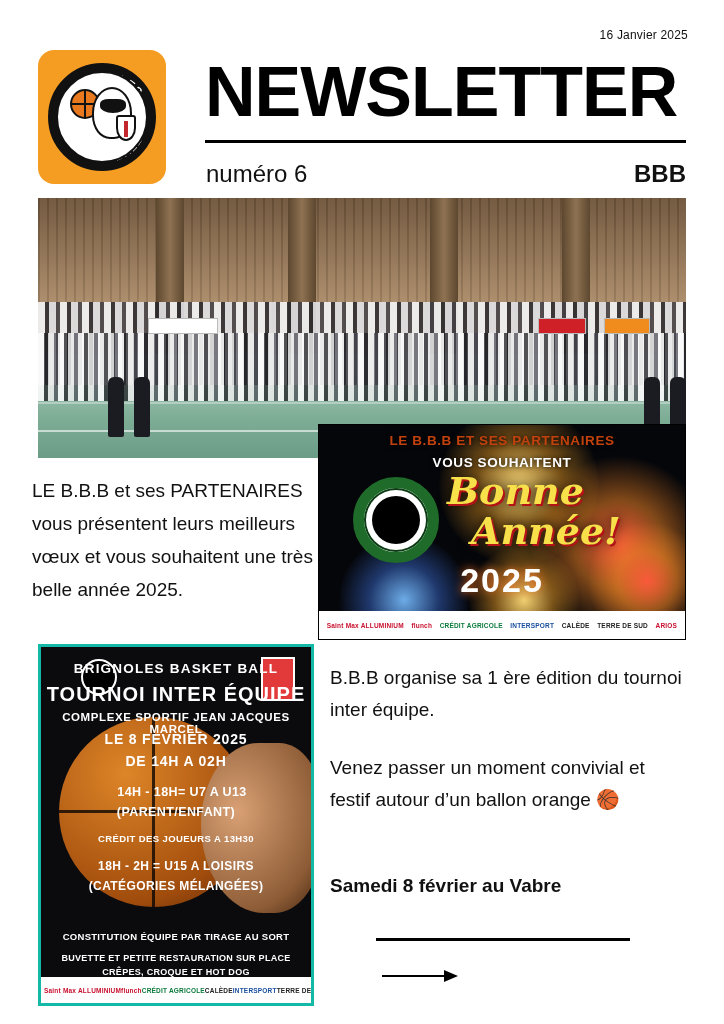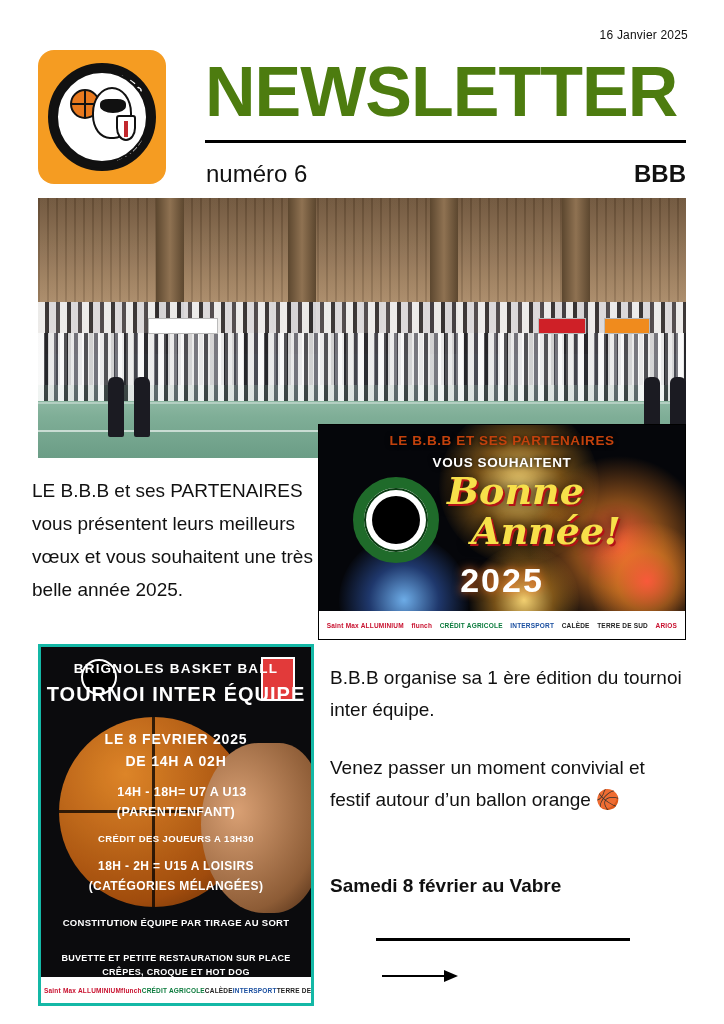--- a/index.html
+++ b/index.html
@@ -73,21 +73,21 @@
   .logo-text-ring text {
     font-family: "Liberation Sans", sans-serif;
     font-size: 11px; font-weight: bold; fill: #fff;
     letter-spacing: 1.3px;
   }
 
   .newsletter-title {
     position: absolute; left: 205px; top: 57px;
     font-size: 70px; line-height: 70px;
     font-weight: bold; letter-spacing: -1px;
-    color: #4d7c0f;
+    color: #000000;
   }
   .title-rule {
     position: absolute; left: 205px; top: 140px;
     width: 481px; height: 3px; background: #000;
   }
   .issue-label {
     position: absolute; left: 206px; top: 160px;
     font-size: 24px; color: #111;
   }
   .issue-right {
@@ -265,21 +265,21 @@
   .tp-t2 { top: 36px; font-size: 20px; font-weight: bold; letter-spacing: 1px; }
   .tp-t3 { top: 64px; font-size: 11.5px; font-weight: bold; letter-spacing: .6px; }
   .tp-t4 { top: 84px; font-size: 14px; font-weight: bold; letter-spacing: .8px; }
   .tp-t5 { top: 106px; font-size: 14px; font-weight: bold; letter-spacing: .8px; }
   .tp-t6 { top: 138px; font-size: 12.5px; font-weight: bold; letter-spacing: .4px; margin-left: 12px; }
   .tp-t7 { top: 158px; font-size: 12.5px; font-weight: bold; letter-spacing: .4px; }
   .tp-t8 { top: 186px; font-size: 9.5px; font-weight: bold; letter-spacing: .4px; }
   .tp-t9 { top: 212px; font-size: 12px; font-weight: bold; letter-spacing: .4px; }
   .tp-t10 { top: 232px; font-size: 12px; font-weight: bold; letter-spacing: .4px; }
   .tp-t11 { top: 262px; font-size: 9.5px; font-weight: bold; letter-spacing: .3px; }
-  .tp-t12 { top: 270px; font-size: 9.5px; font-weight: bold; letter-spacing: .3px; }
+  .tp-t12 { top: 284px; font-size: 9.5px; font-weight: bold; letter-spacing: .3px; }
   .tp-t13 { top: 306px; font-size: 9px; font-weight: bold; letter-spacing: .3px; }
   .tp-t14 { top: 320px; font-size: 9px; font-weight: bold; letter-spacing: .3px; }
   .tp-sponsor-bar {
     position: absolute; left: 0; right: 0; bottom: 0;
     height: 26px; background: #fff;
     display: flex; align-items: center; justify-content: space-around;
     padding: 0 3px;
   }
 
   
@@ -399,20 +399,21 @@
   </div>
 
   <div class="poster-tournoi">
     <div class="tp-ball"></div>
     <div class="tp-hand"></div>
     <div class="tp-logo"></div>
     <div class="tp-stamp"></div>
 
     <div class="tp-text tp-t1">BRIGNOLES BASKET BALL</div>
     <div class="tp-text tp-t2">TOURNOI INTER ÉQUIPE</div>
+    <div class="tp-text tp-t3">COMPLEXE SPORTIF JEAN JACQUES MARCEL</div>
     <div class="tp-text tp-t4">LE 8 FEVRIER 2025</div>
     <div class="tp-text tp-t5">DE 14H A 02H</div>
     <div class="tp-text tp-t6">14H - 18H= U7 A U13</div>
     <div class="tp-text tp-t7">(PARENT/ENFANT)</div>
     <div class="tp-text tp-t8">CRÉDIT DES JOUEURS A 13H30</div>
     <div class="tp-text tp-t9">18H - 2H = U15 A LOISIRS</div>
     <div class="tp-text tp-t10">(CATÉGORIES MÉLANGÉES)</div>
     <div class="tp-text tp-t12">CONSTITUTION ÉQUIPE PAR TIRAGE AU SORT</div>
     <div class="tp-text tp-t13">BUVETTE ET PETITE RESTAURATION SUR PLACE</div>
     <div class="tp-text tp-t14">CRÊPES, CROQUE ET HOT DOG</div>

